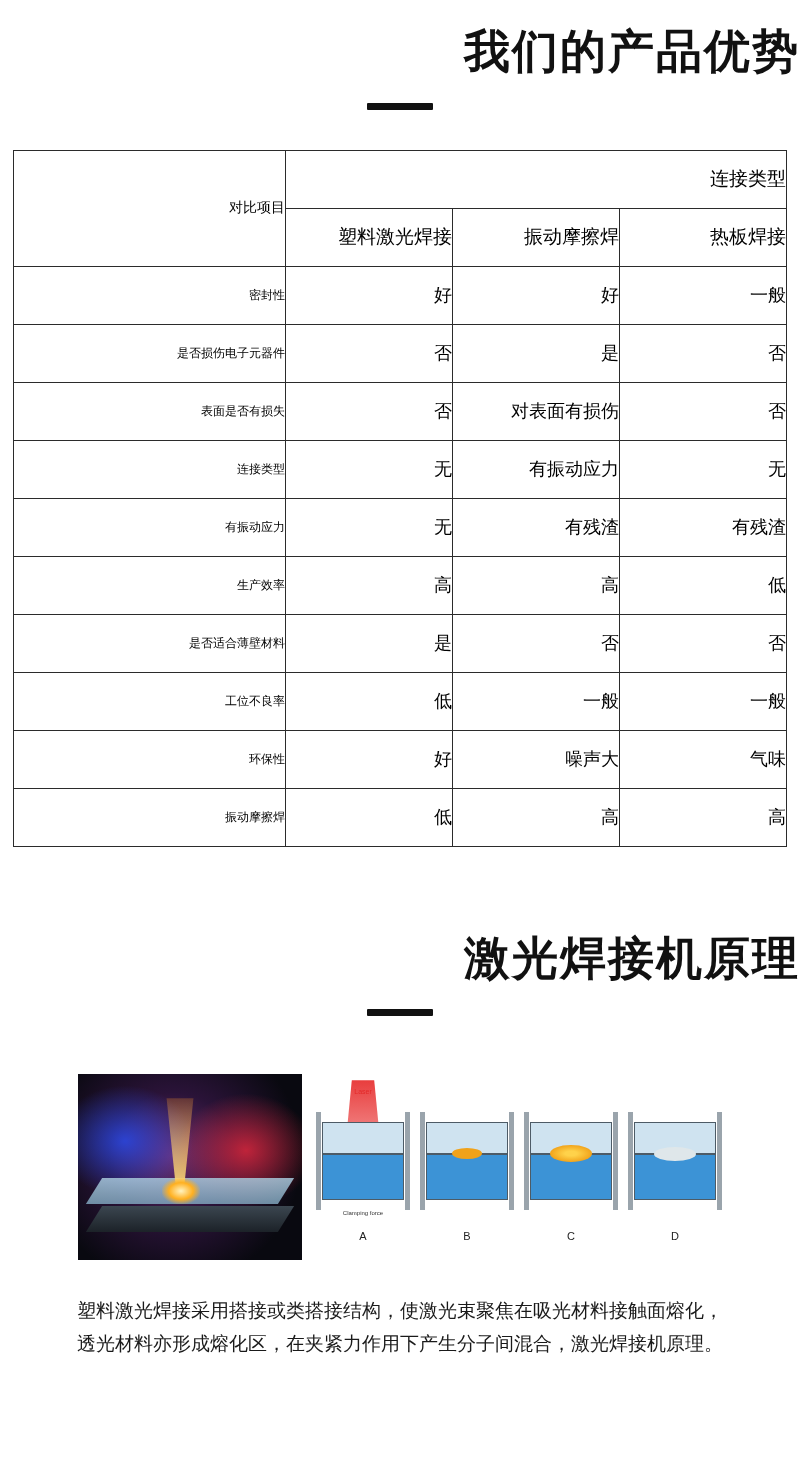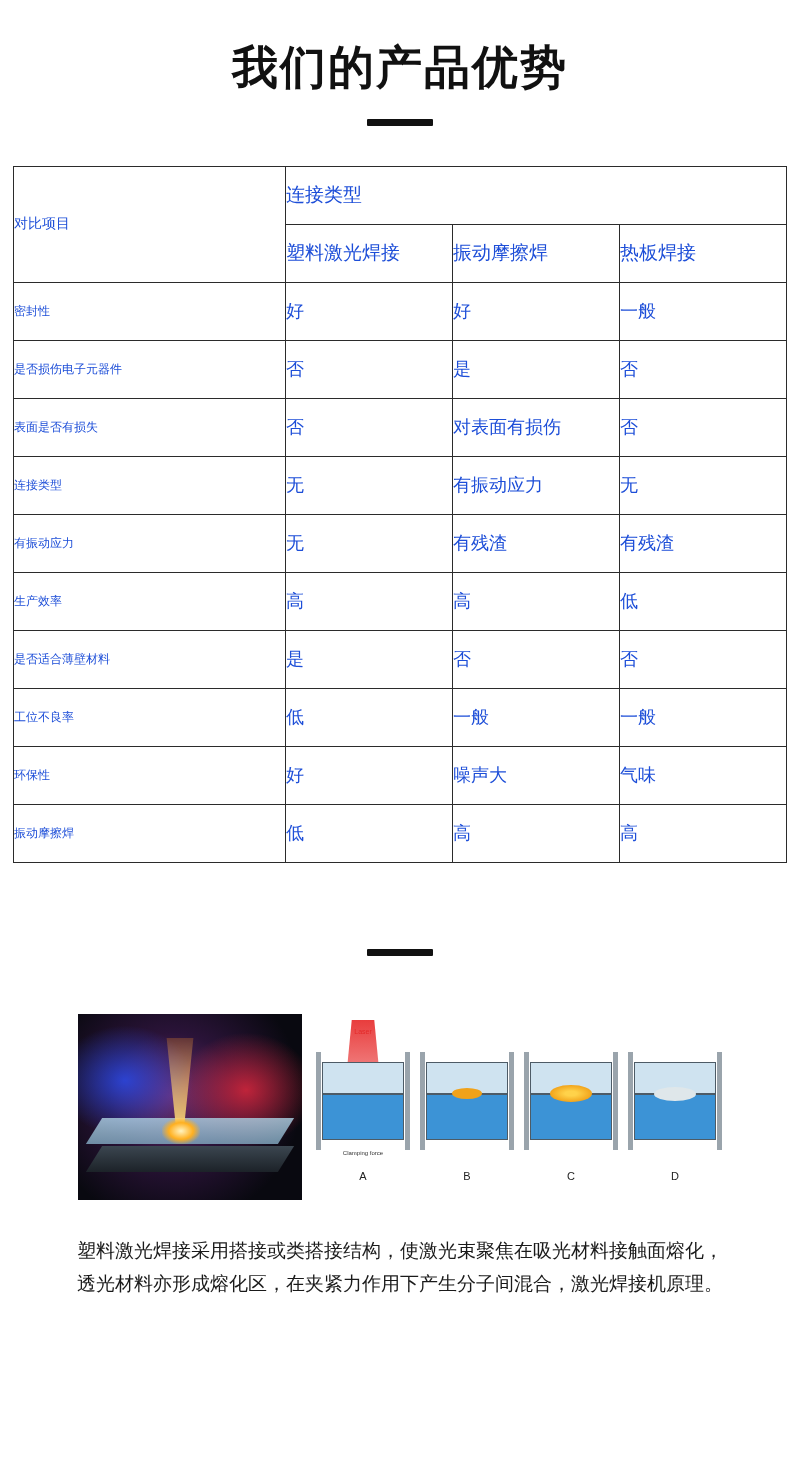--- a/index.html
+++ b/index.html
@@ -15,27 +15,26 @@
     overflow: hidden;
   }
   .page {
     position: relative;
     width: 800px;
     height: 1458px;
   }
 
   
   .section-title {
-    text-align: center;
+    text-align: right;
     font-size: 46px;
     font-weight: bold;
     letter-spacing: 2px;
     color: #111111;
     line-height: 1.1;
-    margin-top: 16px;
   }
   .title-rule {
     width: 66px;
     height: 7px;
     background: #111111;
     margin: 26px auto 0 auto;
     border-radius: 1px;
   }
 
   
@@ -45,24 +44,24 @@
   }
   table.compare {
     width: 100%;
     border-collapse: collapse;
     table-layout: fixed;
     font-size: 18px;
   }
   table.compare td,
   table.compare th {
     border: 1px solid #2b2b2b;
-    text-align: left;
+    text-align: right;
     vertical-align: middle;
     font-weight: normal;
-    color: #1d4ed8;
+    color: #000000;
     padding: 0;
     height: 57px;
   }
   .col-item  { width: 272px; }
   .col-c     { width: 167px; }
   .hdr-type  { height: 54px; font-size: 19px; }
   .hdr-sub   { height: 56px; font-size: 19px; }
   .hdr-item  { font-size: 14px; }
   .row-label { font-size: 12px; }
   .cell-val  { font-size: 18px; }
@@ -333,20 +332,21 @@
             <td class="cell-val">低</td>
             <td class="cell-val">高</td>
             <td class="cell-val">高</td>
           </tr>
         </tbody>
       </table>
     </div>
   </div>
 
   <div class="principle">
+    <div class="section-title">激光焊接机原理</div>
     <div class="title-rule"></div>
 
     <div class="figure-row">
 
       <div class="render">
         <div class="glowblue"></div>
         <div class="glowred"></div>
         <div class="slab bottom"></div>
         <div class="slab top"></div>
         <div class="beam"></div>

